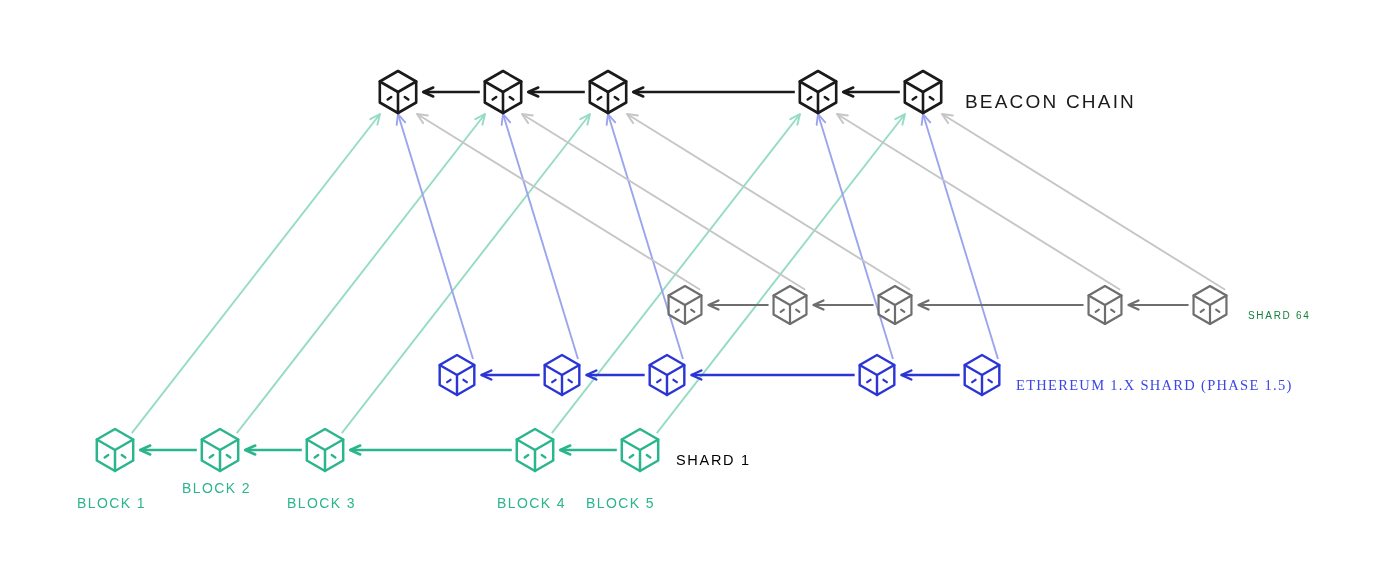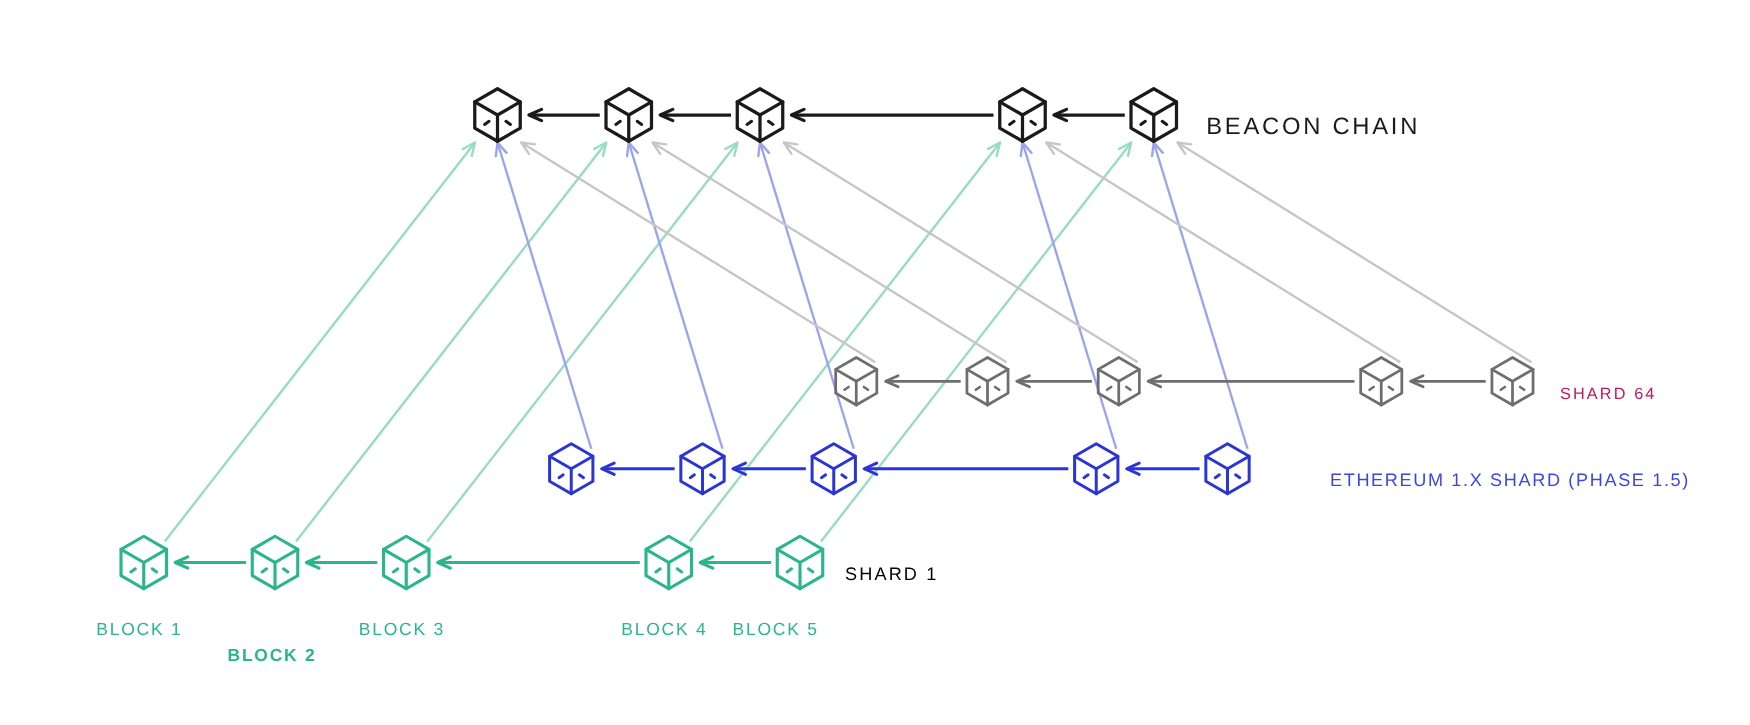--- a/index.html
+++ b/index.html
@@ -1,21 +1,21 @@
 <!DOCTYPE html>
 <html><head>
 <meta charset="utf-8">
 <style>
   html,body{margin:0;padding:0;background:#ffffff;}
   body{width:1400px;height:580px;overflow:hidden;font-family:"Liberation Sans",sans-serif;}
   #stage{position:relative;width:1400px;height:580px;background:#fff;}
   #svgroot{position:absolute;left:0;top:0;width:1400px;height:580px;}
   .lbl{position:absolute;white-space:nowrap;letter-spacing:1.6px;font-size:15px;font-family:"Liberation Sans",sans-serif;margin-top:10px;}
   .lbl-beacon{font-size:19px;letter-spacing:2.2px;color:#1a1a1a;}
-  .lbl-shard64{font-size:13px;letter-spacing:1.7px;color:#be185d;}
+  .lbl-shard64{font-size:10px;letter-spacing:1.7px;color:#15803d;}
   .lbl-eth1x{font-size:14.5px;letter-spacing:1.3px;color:#3a46e8;}
   .lbl-shard1{font-size:14.5px;letter-spacing:1.7px;color:#000000;}
   .lbl-block{font-size:14px;letter-spacing:1.4px;color:#2bb58d;}
 </style>
 </head>
 <body>
 
 <div id="stage">
   <svg id="svgroot" viewBox="0 0 1400 580">
       <g>
@@ -288,20 +288,20 @@
           <polygon points="640.00,429.00 658.19,439.50 658.19,460.50 640.00,471.00 621.81,460.50 621.81,439.50" fill="none" stroke="#2bb58d" stroke-width="2.5" stroke-linejoin="round"></polygon>
           <path d="M 621.814 439.5 L 640 450 L 658.186 439.5" fill="none" stroke="#2bb58d" stroke-width="2.5" stroke-linejoin="round" stroke-linecap="round"></path>
           <line x1="640" y1="450" x2="640" y2="471" stroke="#2bb58d" stroke-width="2.5" stroke-linecap="round"></line>
           <line x1="629.66758" y1="457.5495" x2="633.23758" y2="455.0505" stroke="#2bb58d" stroke-width="2.375" stroke-linecap="round"></line>
           <line x1="646.76242" y1="455.0505" x2="650.33242" y2="457.5495" stroke="#2bb58d" stroke-width="2.375" stroke-linecap="round"></line>
         </g>
       </g>
     </svg>
 <div class="lbl lbl-beacon" style="left: 965px; top: 92px; transform: translateY(-50%);">BEACON CHAIN</div>
     <div class="lbl lbl-shard64" style="left: 1248px; top: 305px; transform: translateY(-50%);">SHARD 64</div>
-    <div class="lbl lbl-eth1x" style="left: 1064px; top: 375px; transform: translateY(-50%);">ETHEREUM 1.X SHARD (PHASE 1.5)</div>
+    <div class="lbl lbl-eth1x" style="left: 1016px; top: 375px; transform: translateY(-50%); font-family: Liberation Serif, serif;">ETHEREUM 1.X SHARD (PHASE 1.5)</div>
     <div class="lbl lbl-shard1" style="left: 676px; top: 450px; transform: translateY(-50%);">SHARD 1</div>
     <div class="lbl lbl-block" style="left: 77px; top: 493px; transform: translateY(-50%); text-align: center;">BLOCK 1</div>
-    <div class="lbl lbl-block" style="left: 182px; top: 514px; transform: translateY(-50%); font-weight: bold;">BLOCK 2</div>
+    <div class="lbl lbl-block" style="left: 182px; top: 478px; transform: translateY(-50%);">BLOCK 2</div>
     <div class="lbl lbl-block" style="left: 287px; top: 493px; transform: translateY(-50%);">BLOCK 3</div>
     <div class="lbl lbl-block" style="left: 497px; top: 493px; transform: translateY(-50%);">BLOCK 4</div>
     <div class="lbl lbl-block" style="left: 586px; top: 493px; transform: translateY(-50%);">BLOCK 5</div>
   </div>
 
 </body></html>

